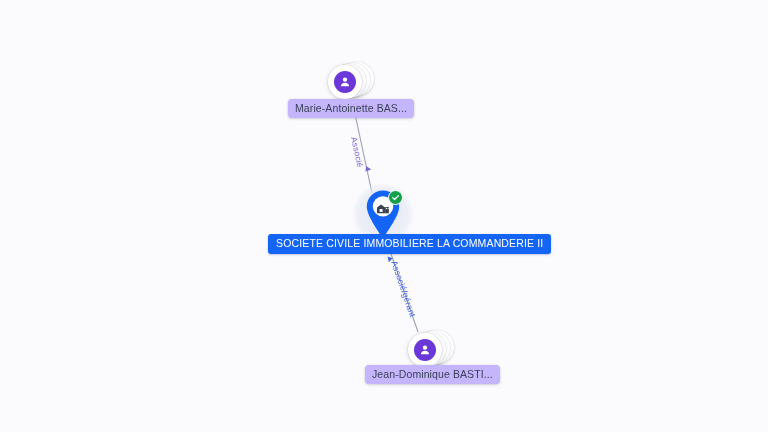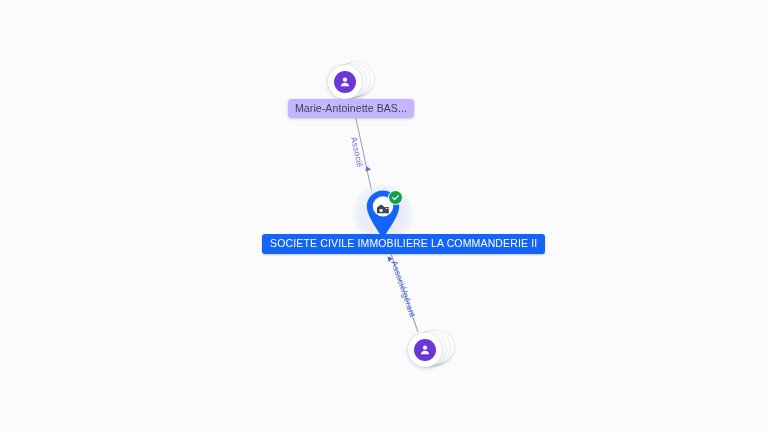--- a/index.html
+++ b/index.html
@@ -197,29 +197,30 @@
         <rect x="18.9" y="12.1" width="1.5" height="1.5" fill="#ffffff"></rect>
         <rect x="6.8" y="13.6" width="4.6" height="4.2" fill="#ffffff"></rect>
       </svg>
     </div>
     <div class="verified-badge">
       <svg width="9" height="9" viewBox="0 0 24 24">
         <path d="M4.5 12.4l5 5.1L19.8 7" stroke="#ffffff" stroke-width="3.4" fill="none" stroke-linecap="round" stroke-linejoin="round"></path>
       </svg>
     </div>
   </div>
-  <div class="company-label" style="left:262px; top:234px;">SOCIETE CIVILE IMMOBILIERE LA COMMANDERIE II</div>
+  <div class="company-label" style="left:268px; top:234px;">SOCIETE CIVILE IMMOBILIERE LA COMMANDERIE II</div>
 
   <div class="person-node" style="left:408px; top:330px;">
     <div class="stack-card c3"></div>
     <div class="stack-card c2"></div>
     <div class="stack-card c1"></div>
     <div class="stack-card c0">
       <div class="avatar-circle">
         <svg width="14" height="14" viewBox="0 0 24 24">
           <circle cx="12" cy="8" r="3.7" fill="#ffffff"></circle>
           <path d="M5 19.2c0-3.7 3.2-5.8 7-5.8s7 2.1 7 5.8z" fill="#ffffff"></path>
         </svg>
       </div>
     </div>
   </div>
+  <div class="node-label" style="left:365px; top:365px;">Jean-Dominique BASTI...</div>
 
 </div>
 
 </body></html>

